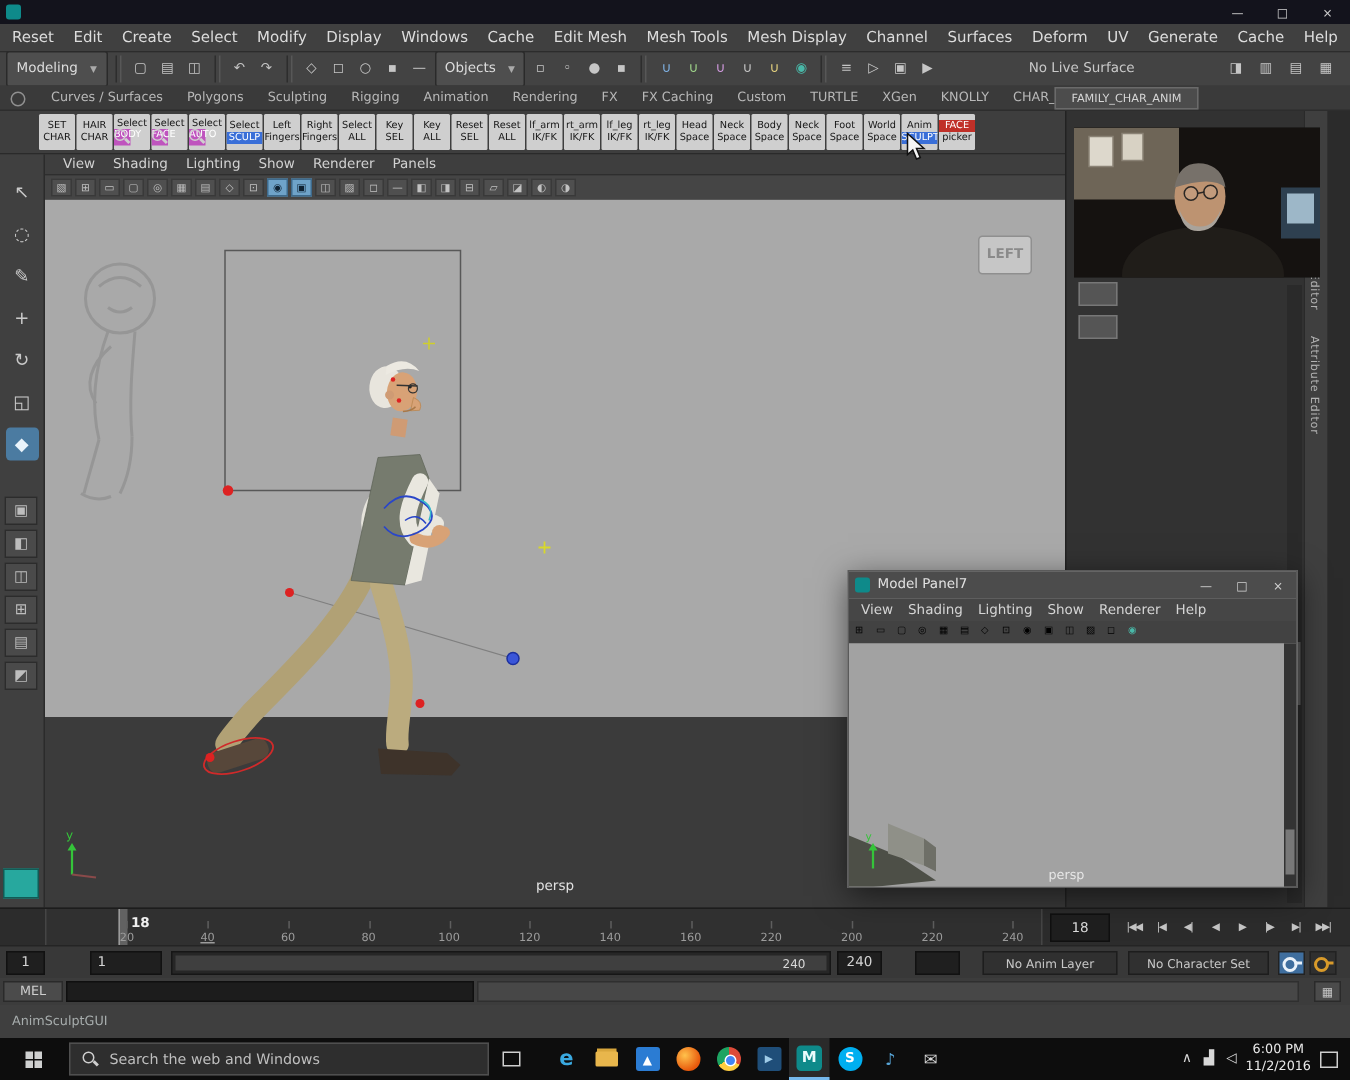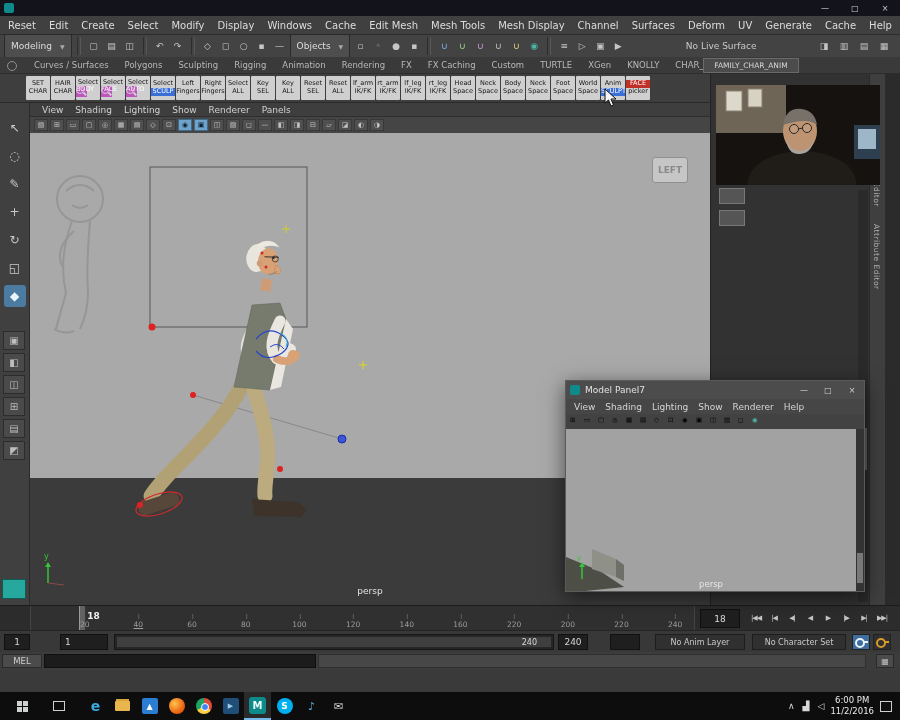--- a/index.html
+++ b/index.html
@@ -628,30 +628,37 @@
       </span>
   </div>
 
   <div class="cmdrow">
     <span class="mel-btn">MEL</span>
     <span class="mel-input"></span>
     <span class="mel-output"></span>
     <span class="cmd-ico">▦</span>
   </div>
 
+  <div class="helprow">
+    <span>AnimSculptGUI</span>
+  </div>
 
   <div class="taskbar">
     <span class="start">
         <span class="winlogo">
           <span></span>
           <span></span>
           <span></span>
           <span></span>
         </span>
       </span>
+    <div class="tb-search">
+      <span class="mag"></span>
+      <span>Search the web and Windows</span>
+    </div>
     <span class="taskview">
         <i></i>
       </span>
     <div class="tb-icons" id="tb-apps">
         <span class="tb-app">
           <span class="ic-edge">e</span>
         </span>
         <span class="tb-app">
           <span class="ic-folder"></span>
         </span>

